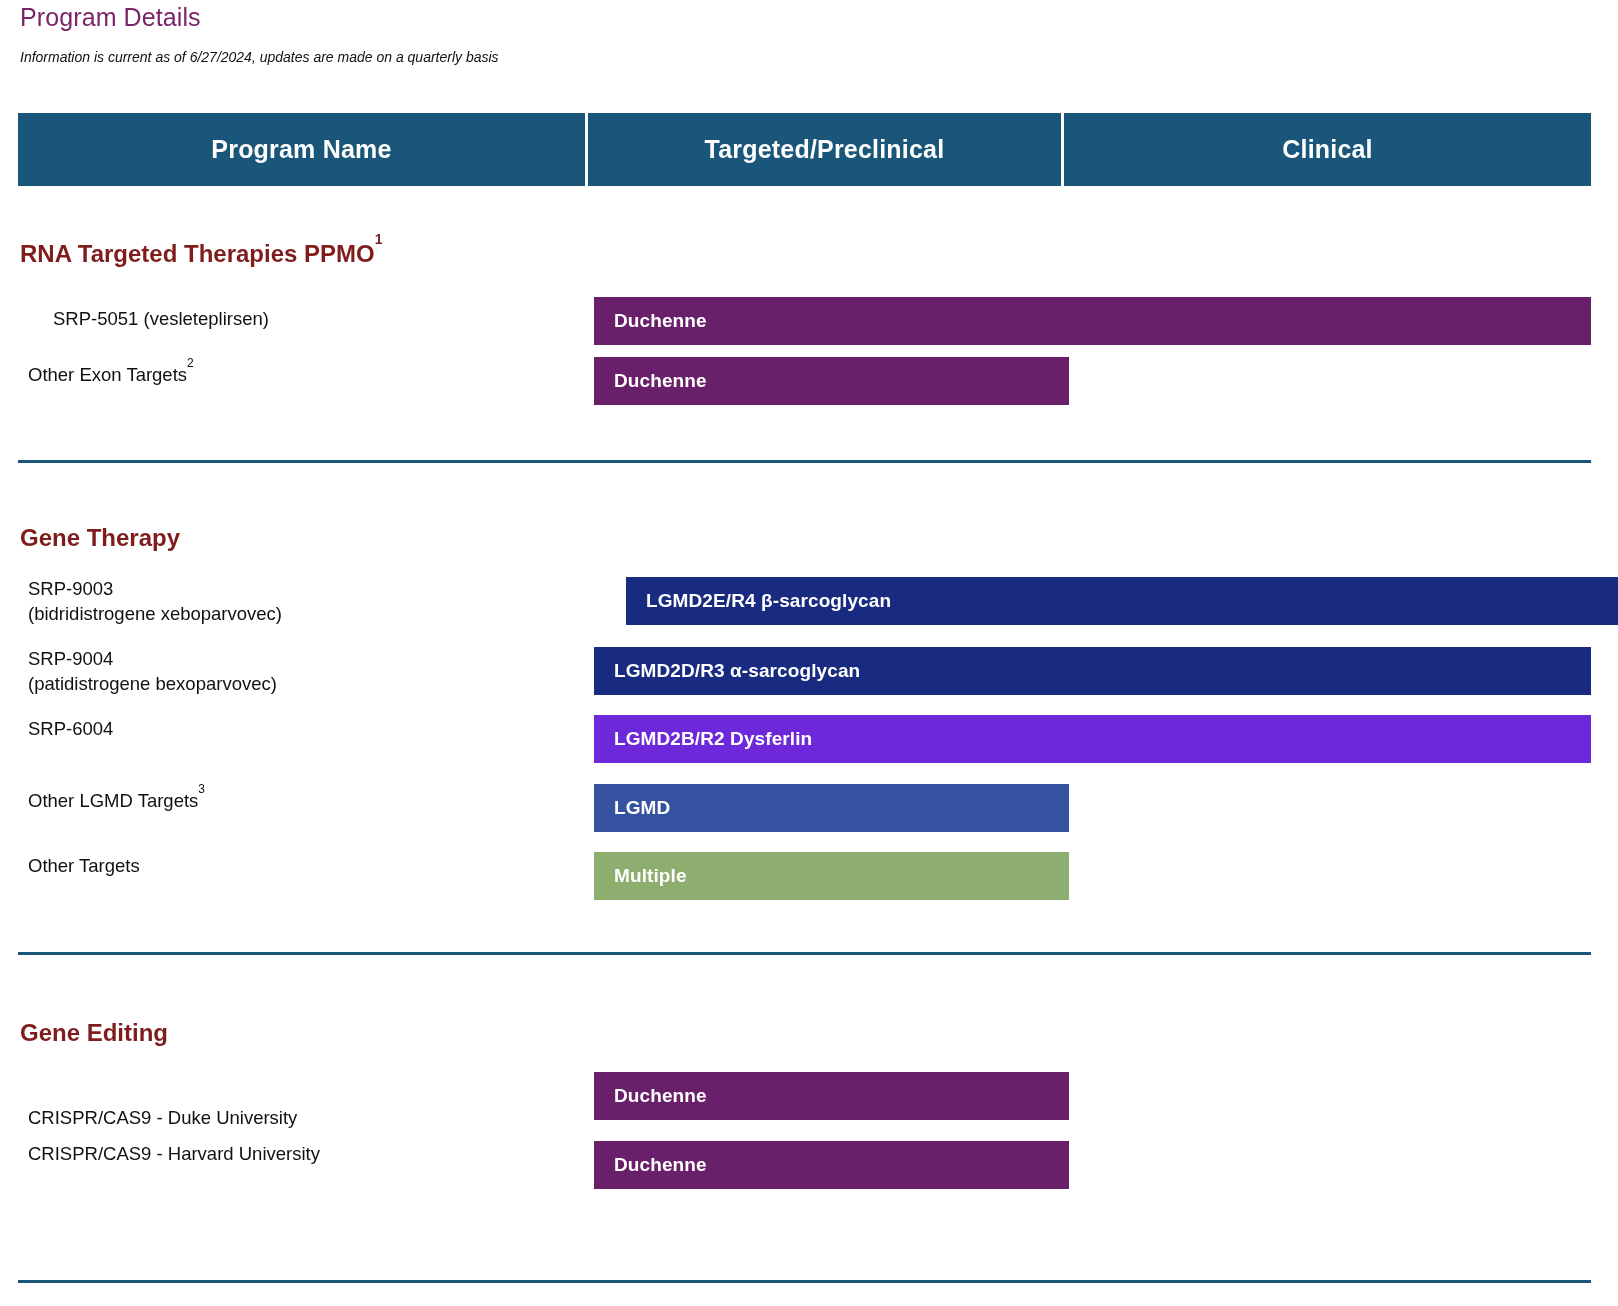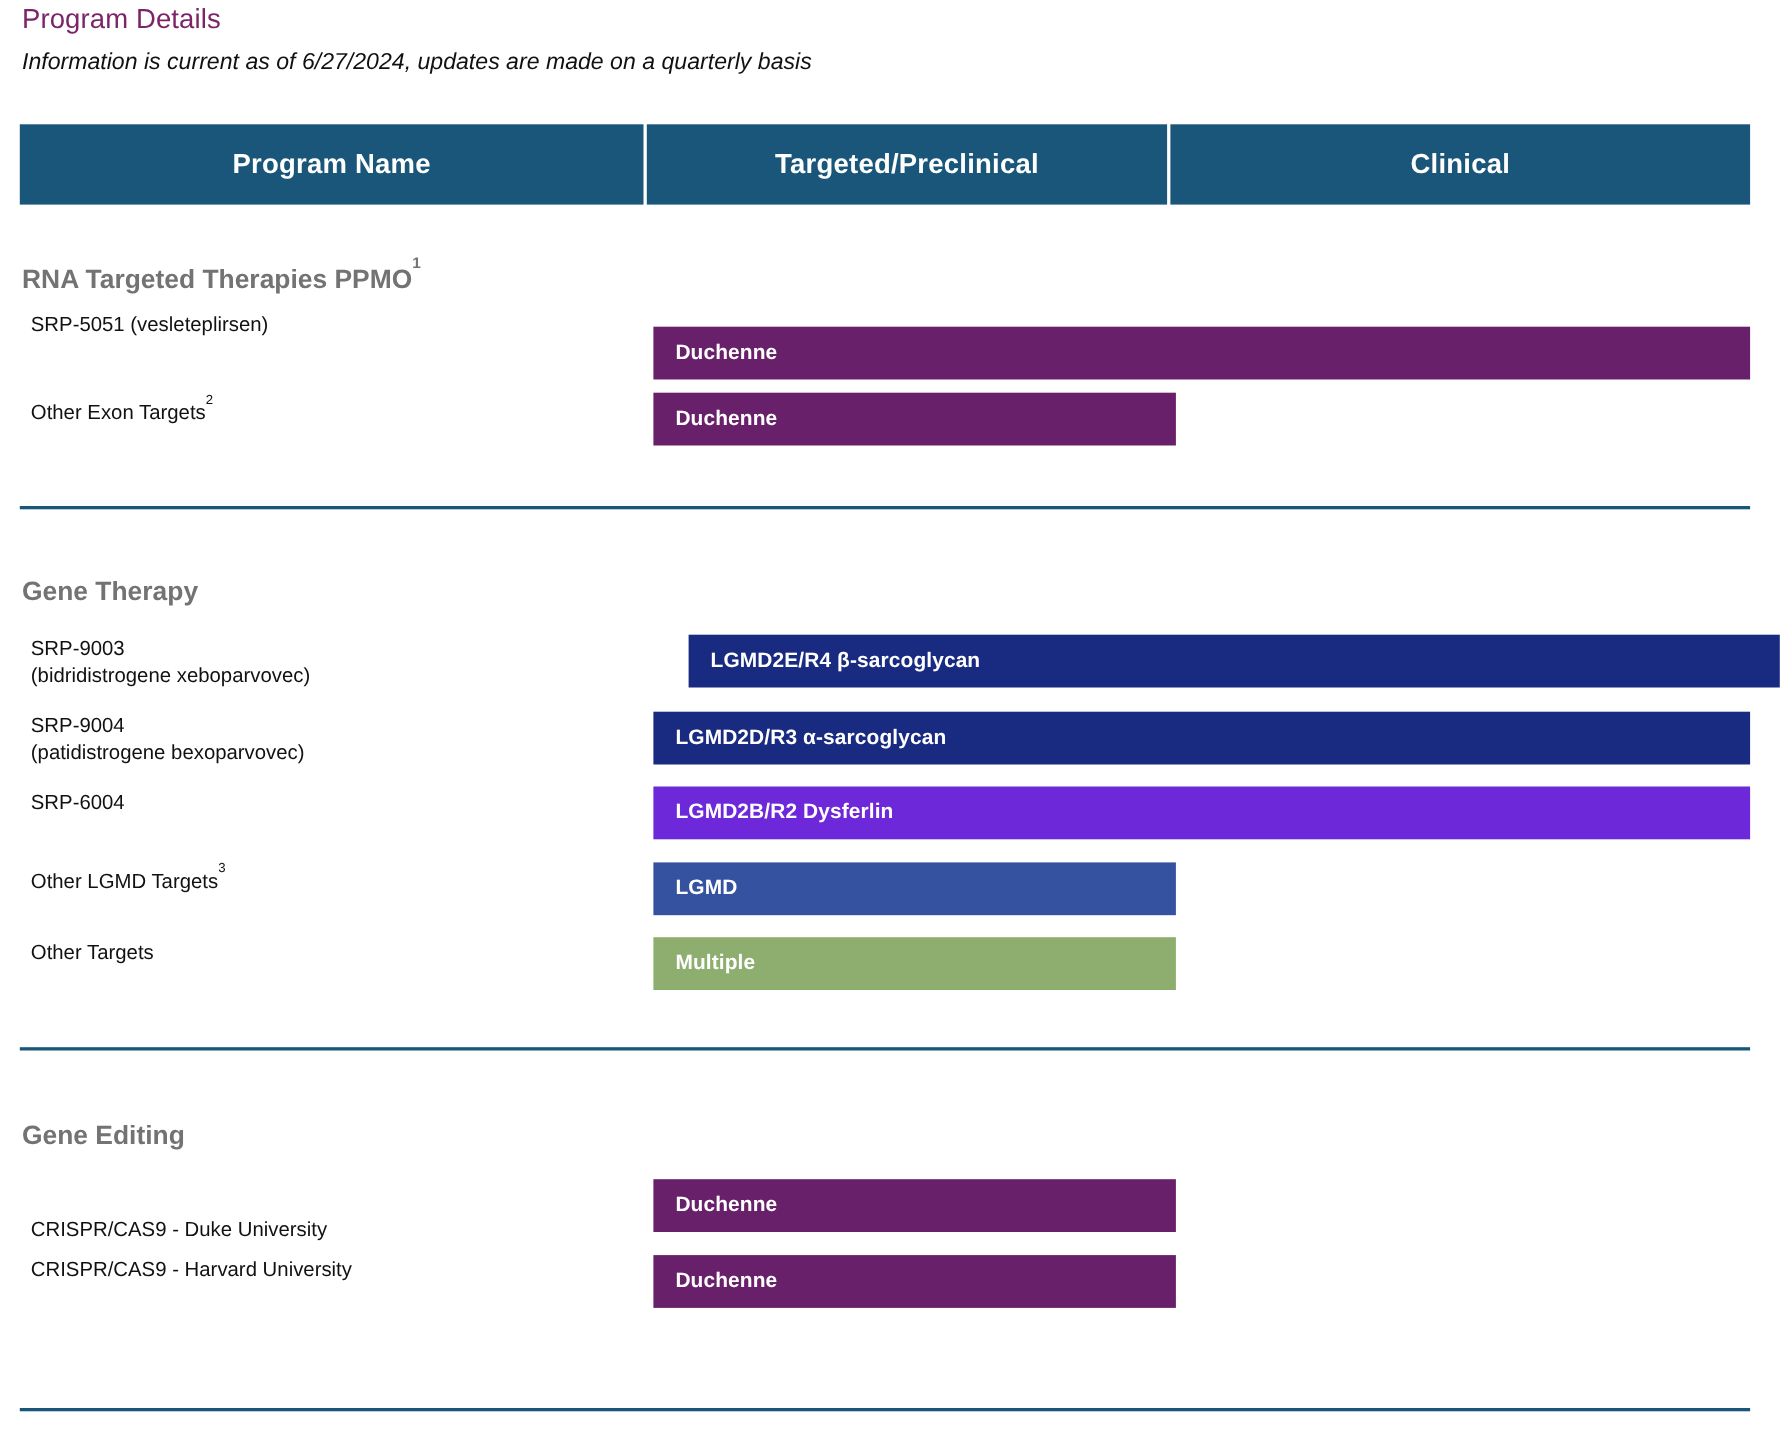--- a/index.html
+++ b/index.html
@@ -29,21 +29,21 @@
   .page-title {
     font-size: 25px;
     color: #7B2468;
     font-weight: 400;
     letter-spacing: .1px;
     line-height: 30px;
     margin: 0;
     white-space: nowrap;
   }
   .subtitle {
-    font-size: 21px;
+    font-size: 14px;
     font-style: italic;
     color: #111111;
     line-height: 22px;
     margin: 0;
     padding-top: 14px;
     white-space: nowrap;
   }
 
   
   .col-header {
@@ -70,21 +70,21 @@
   .col-header .c2 { width: 474px; margin-left: 3px; }
   .col-header .c3 { width: 528px; margin-left: 3px; }
 
   
   .section { position: absolute; left: 0; width: 1618px; }
   .section-title {
     position: absolute;
     left: 20px;
     font-size: 24px;
     font-weight: bold;
-    color: #737373;
+    color: #7f1d1d;
     line-height: 28px;
     white-space: nowrap;
   }
   .section-title sup { font-size: 14px; font-weight: bold; top: -.65em; position: relative; }
   .row-label {
     position: absolute;
     left: 28px;
     top: 0;
     width: 540px;
     font-size: 18.5px;
@@ -130,21 +130,21 @@
 
   <div class="col-header">
     <div class="cell c1">Program Name</div>
     <div class="cell c2">Targeted/Preclinical</div>
     <div class="cell c3">Clinical</div>
   </div>
 
   <div id="sections-root">
       <div class="section">
         <div class="section-title" style="top: 234px;"><span>RNA Targeted Therapies PPMO</span><sup>1</sup></div>
-        <div class="row-label" style="position: absolute; top: 282px;"><span style="white-space: pre-line;">SRP-5051 (vesleteplirsen)</span></div>
+        <div class="row-label" style="position: absolute; top: 306px; margin-left: 25px;"><span style="white-space: pre-line;">SRP-5051 (vesleteplirsen)</span></div>
         <div class="bar full" style="top: 297px; background: rgb(105, 32, 106);">
           <span>Duchenne</span>
         </div>
         <div class="row-label" style="position: absolute; top: 358px;"><span style="white-space: pre-line;">Other Exon Targets</span><sup>2</sup></div>
         <div class="bar half" style="top: 357px; background: rgb(105, 32, 106);">
           <span>Duchenne</span>
         </div>
         <div class="divider" style="top: 460px; background: rgb(26, 86, 121);"></div>
       </div>
       <div class="section">

